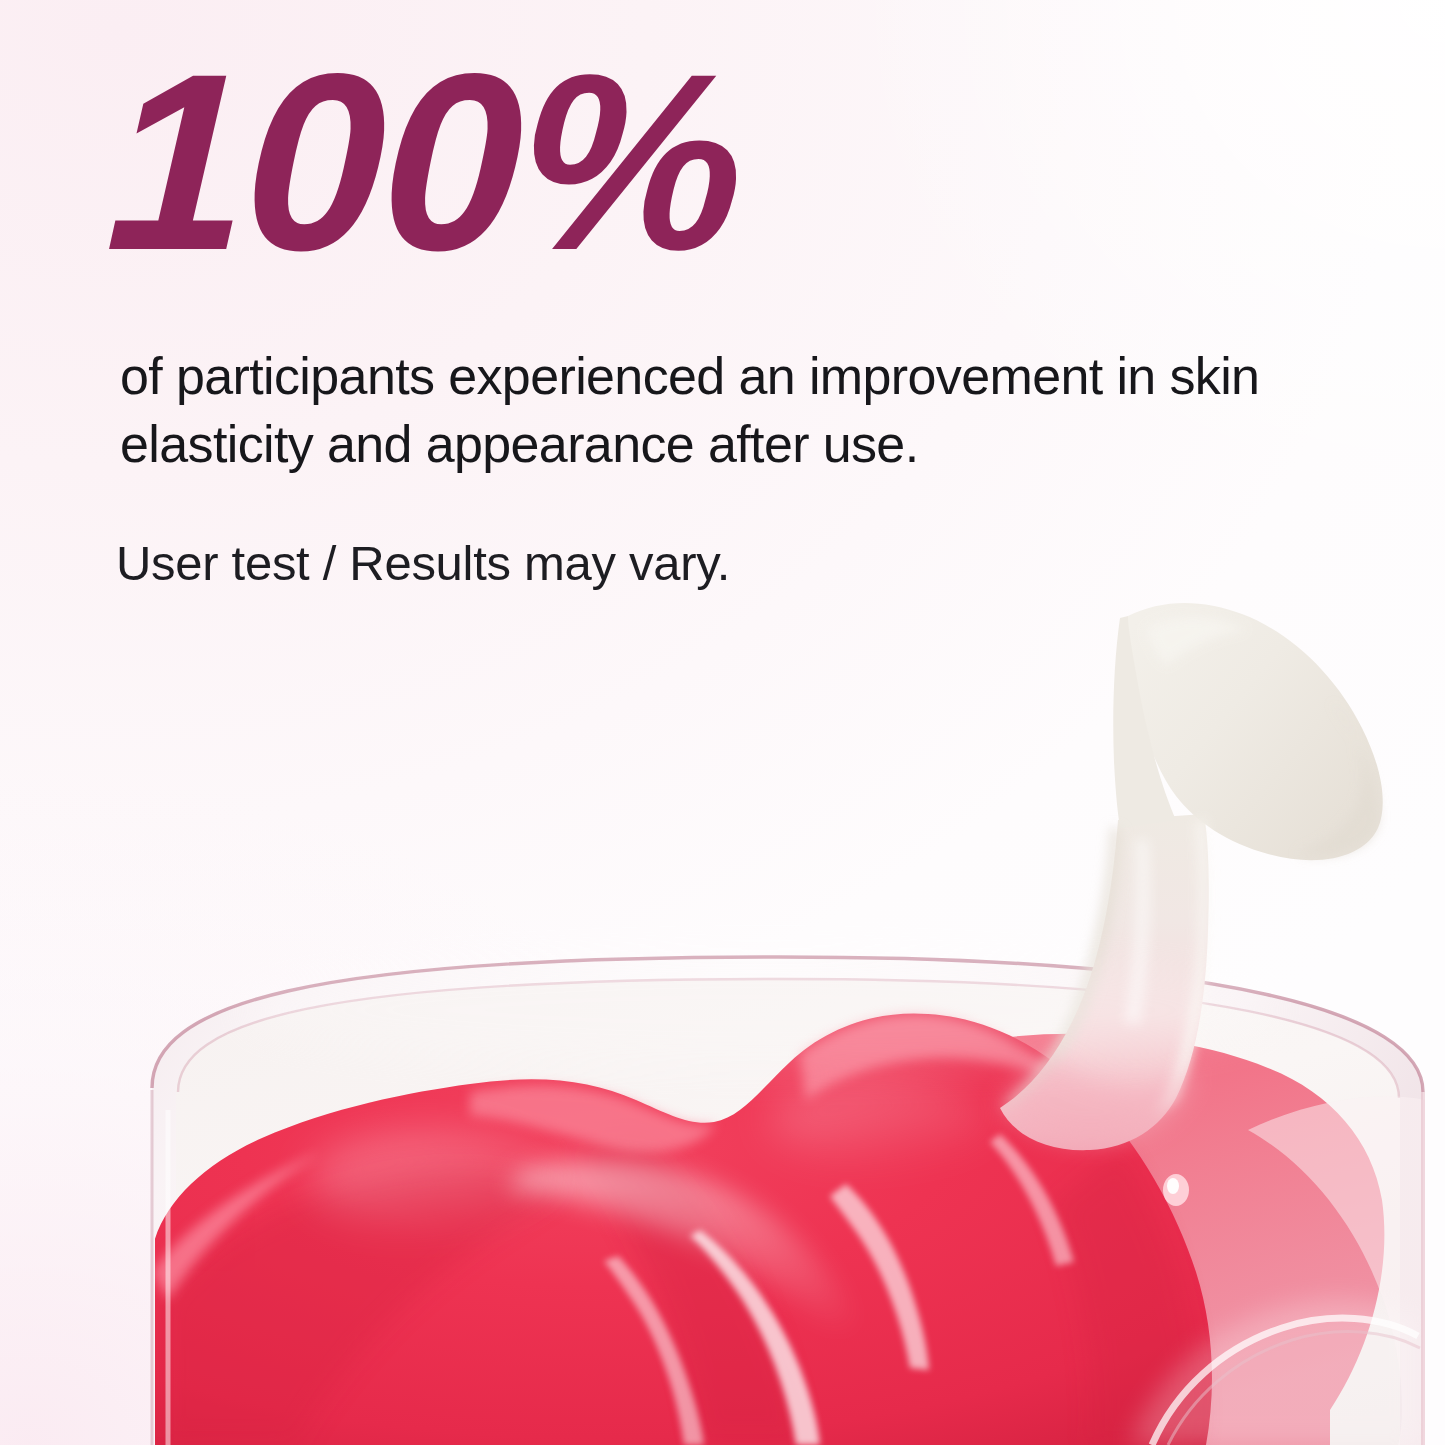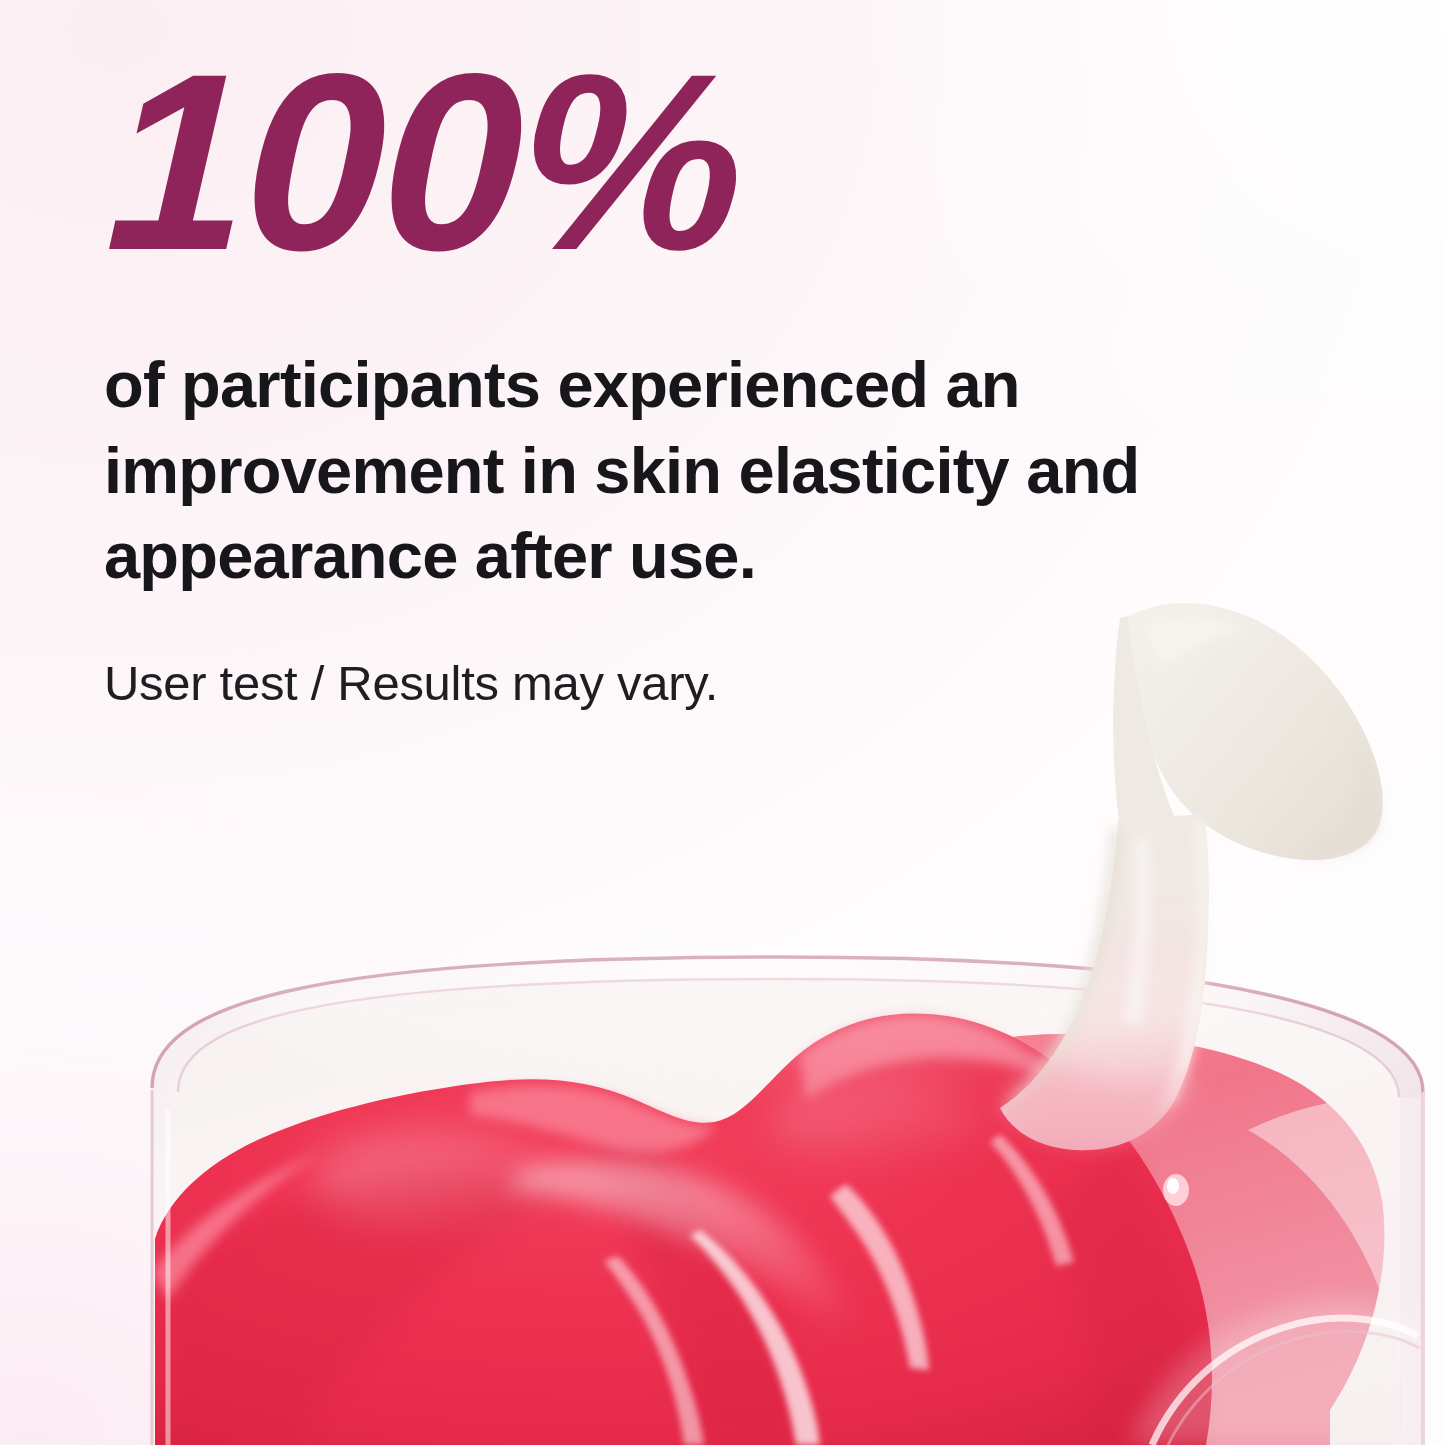--- a/index.html
+++ b/index.html
@@ -42,32 +42,32 @@
     font-style: italic;
     letter-spacing: -0.012em;
     color: #8e2459;
     margin: 0;
     padding: 0;
     transform: skewX(-2deg);
     transform-origin: left bottom;
     white-space: nowrap;
   }
   .body-copy {
-    margin: 0;
+    margin: 16px;
     padding: 0;
     margin-top: 64px;
-    font-size: 65px;
+    font-size: 52px;
     line-height: 1.32;
-    font-weight: 700;
+    font-weight: 400;
     letter-spacing: -0.012em;
     color: #17171b;
     max-width: 1160px;
   }
   .subnote {
-    margin: 0;
+    margin: 12px;
     padding: 0;
     margin-top: 54px;
     font-size: 49px;
     line-height: 1.25;
     font-weight: 400;
     letter-spacing: -0.006em;
     color: #1d1d22;
   }
 
   

